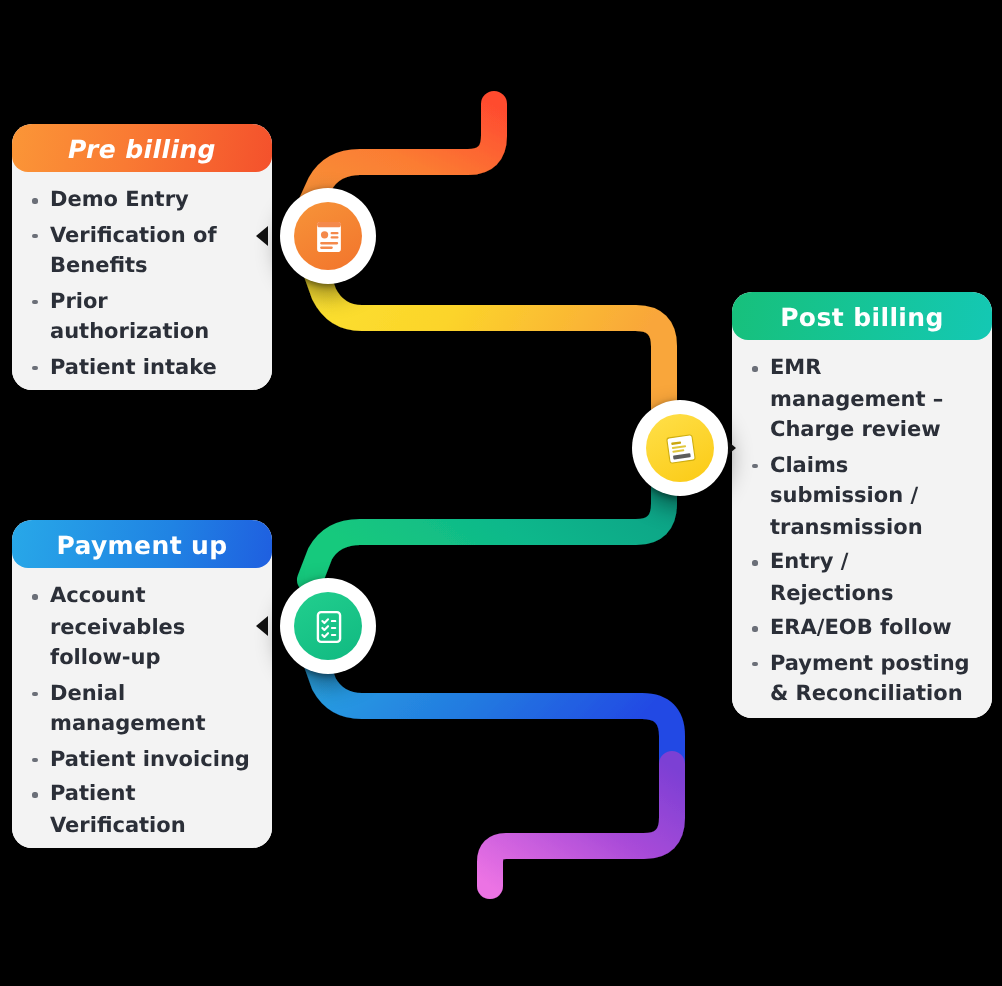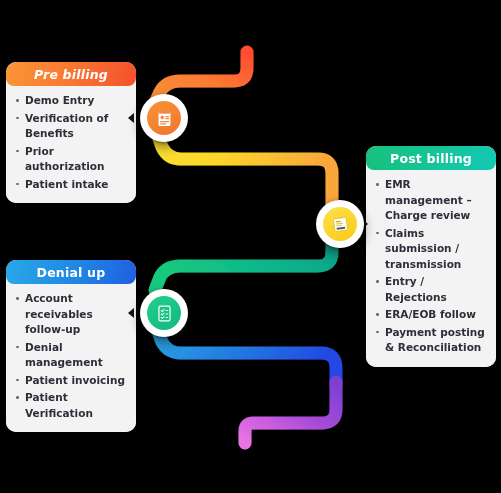--- a/index.html
+++ b/index.html
@@ -26,21 +26,21 @@
     height:24px;
     display:flex;align-items:center;justify-content:center;
     border-radius:8px;
     margin:0;
     color:#fff;
     font-size:12.5px;
     font-weight:bold;
     letter-spacing:.2px;
   }
   .card-body{
-    padding:7px 8px 9px 9px;
+    padding:7px 8px 1px 9px;
     background:#f3f3f3;
   }
   .card-body ul{
     margin:0;padding:0;list-style:none;
   }
   .card-body li{
     position:relative;
     padding-left:10px;
     margin:0 0 2px 0;
     color:#2b2f38;
@@ -179,21 +179,21 @@
         <li>EMR management – Charge review</li>
         <li>Claims submission  / transmission</li>
         <li>Entry / Rejections</li>
         <li>ERA/EOB follow</li>
         <li>Payment posting &amp; Reconciliation</li>
       </ul>
     </div>
   </div>
 
   <div class="card" id="card-follow">
-    <div class="card-head">Denial up</div>
+    <div class="card-head">Payment up</div>
     <div class="card-body">
       <ul>
         <li>Account receivables follow-up</li>
         <li>Denial management</li>
         <li>Patient invoicing</li>
         <li>Patient Verification</li>
       </ul>
     </div>
   </div>
 

